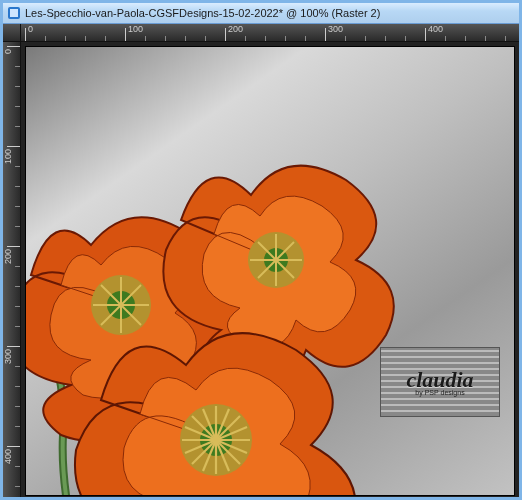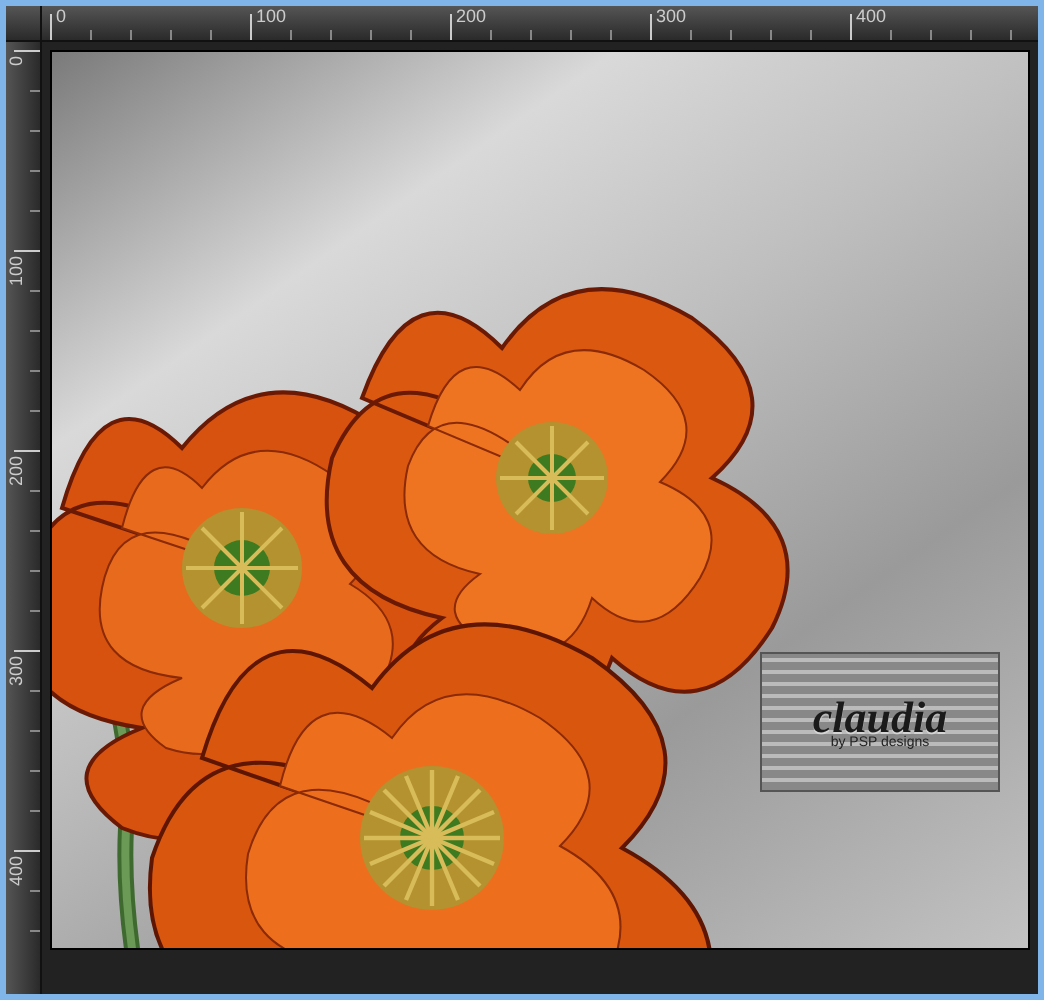--- a/index.html
+++ b/index.html
@@ -138,20 +138,29 @@
   .watermark .wm-sub {
     font-size: 7px;
     color: #222;
     margin-top: -2px;
   }
 </style>
 </head>
 <body>
 
 <div class="window">
+  <div class="titlebar">
+    <span class="icon">
+      <svg width="14" height="14" viewBox="0 0 14 14">
+          <rect x="1" y="1" width="12" height="12" rx="2" fill="#2a77cc"></rect>
+          <rect x="3" y="3" width="8" height="8" fill="#cfe6ff"></rect>
+        </svg>
+    </span>
+    <span class="title-text">Les-Specchio-van-Paola-CGSFDesigns-15-02-2022* @ 100% (Raster 2)</span>
+  </div>
 
   <div class="workspace">
     <div class="ruler-corner"></div>
     <div class="ruler-h" id="rh">
         <div class="tick-major" style="left: 4px;"></div>
         <div class="tick-label" style="left: 4px;">0</div>
         <div class="tick-minor" style="left: 24px;"></div>
         <div class="tick-minor" style="left: 44px;"></div>
         <div class="tick-minor" style="left: 64px;"></div>
         <div class="tick-minor" style="left: 84px;"></div>

